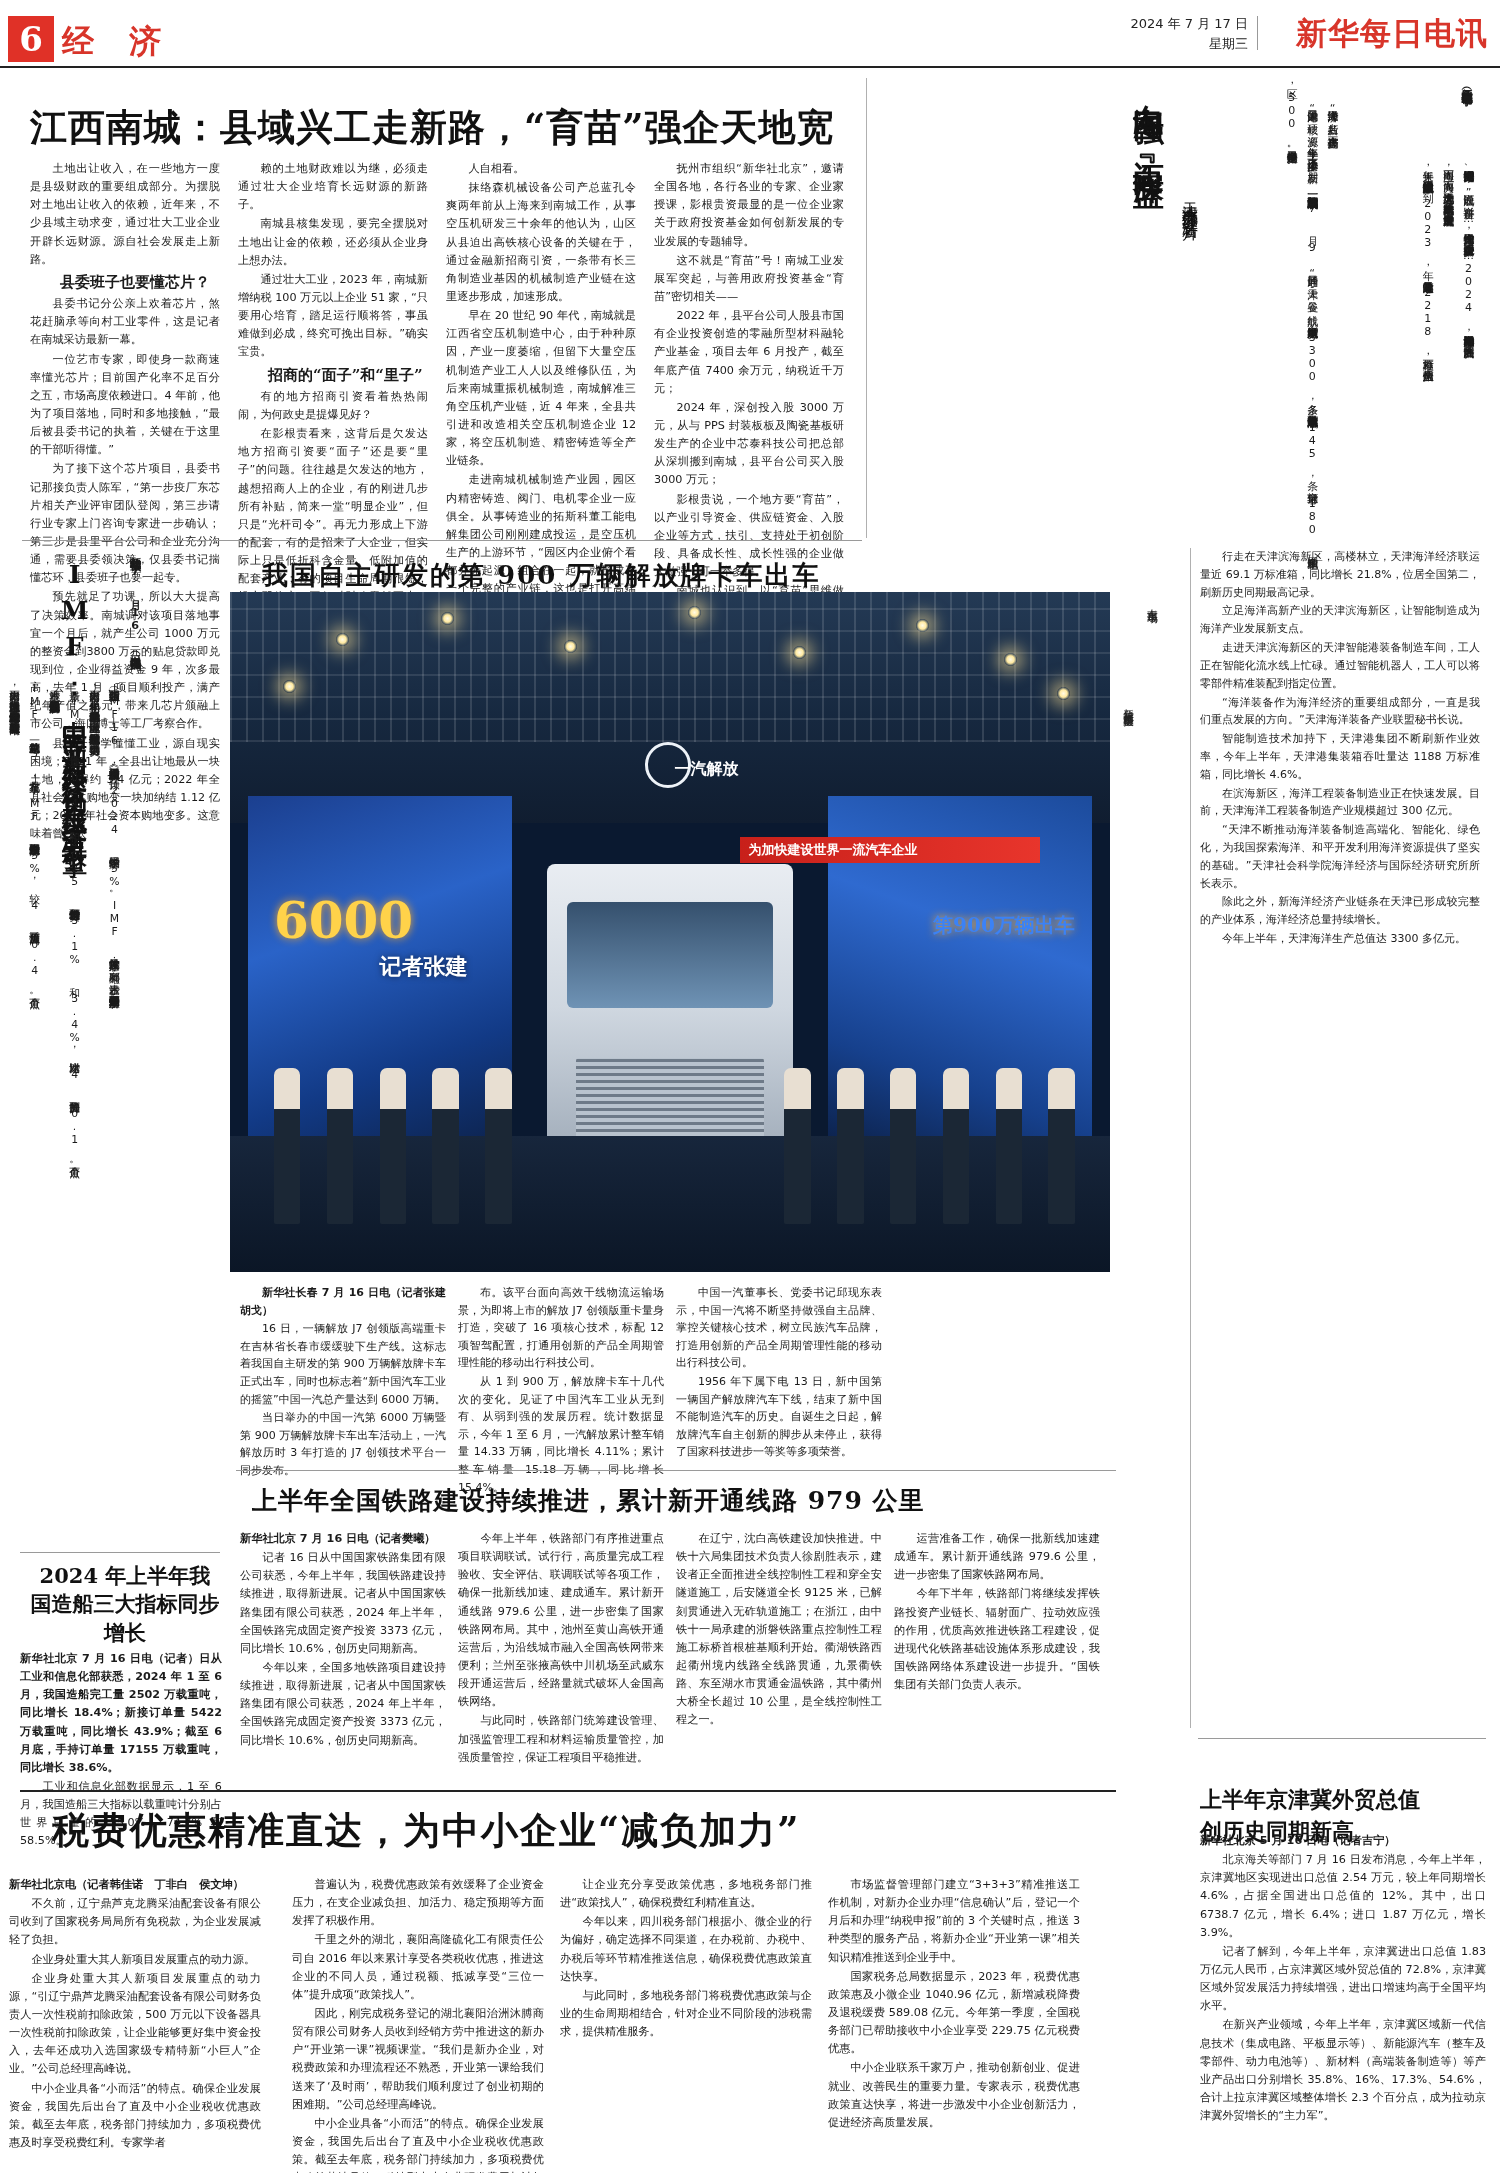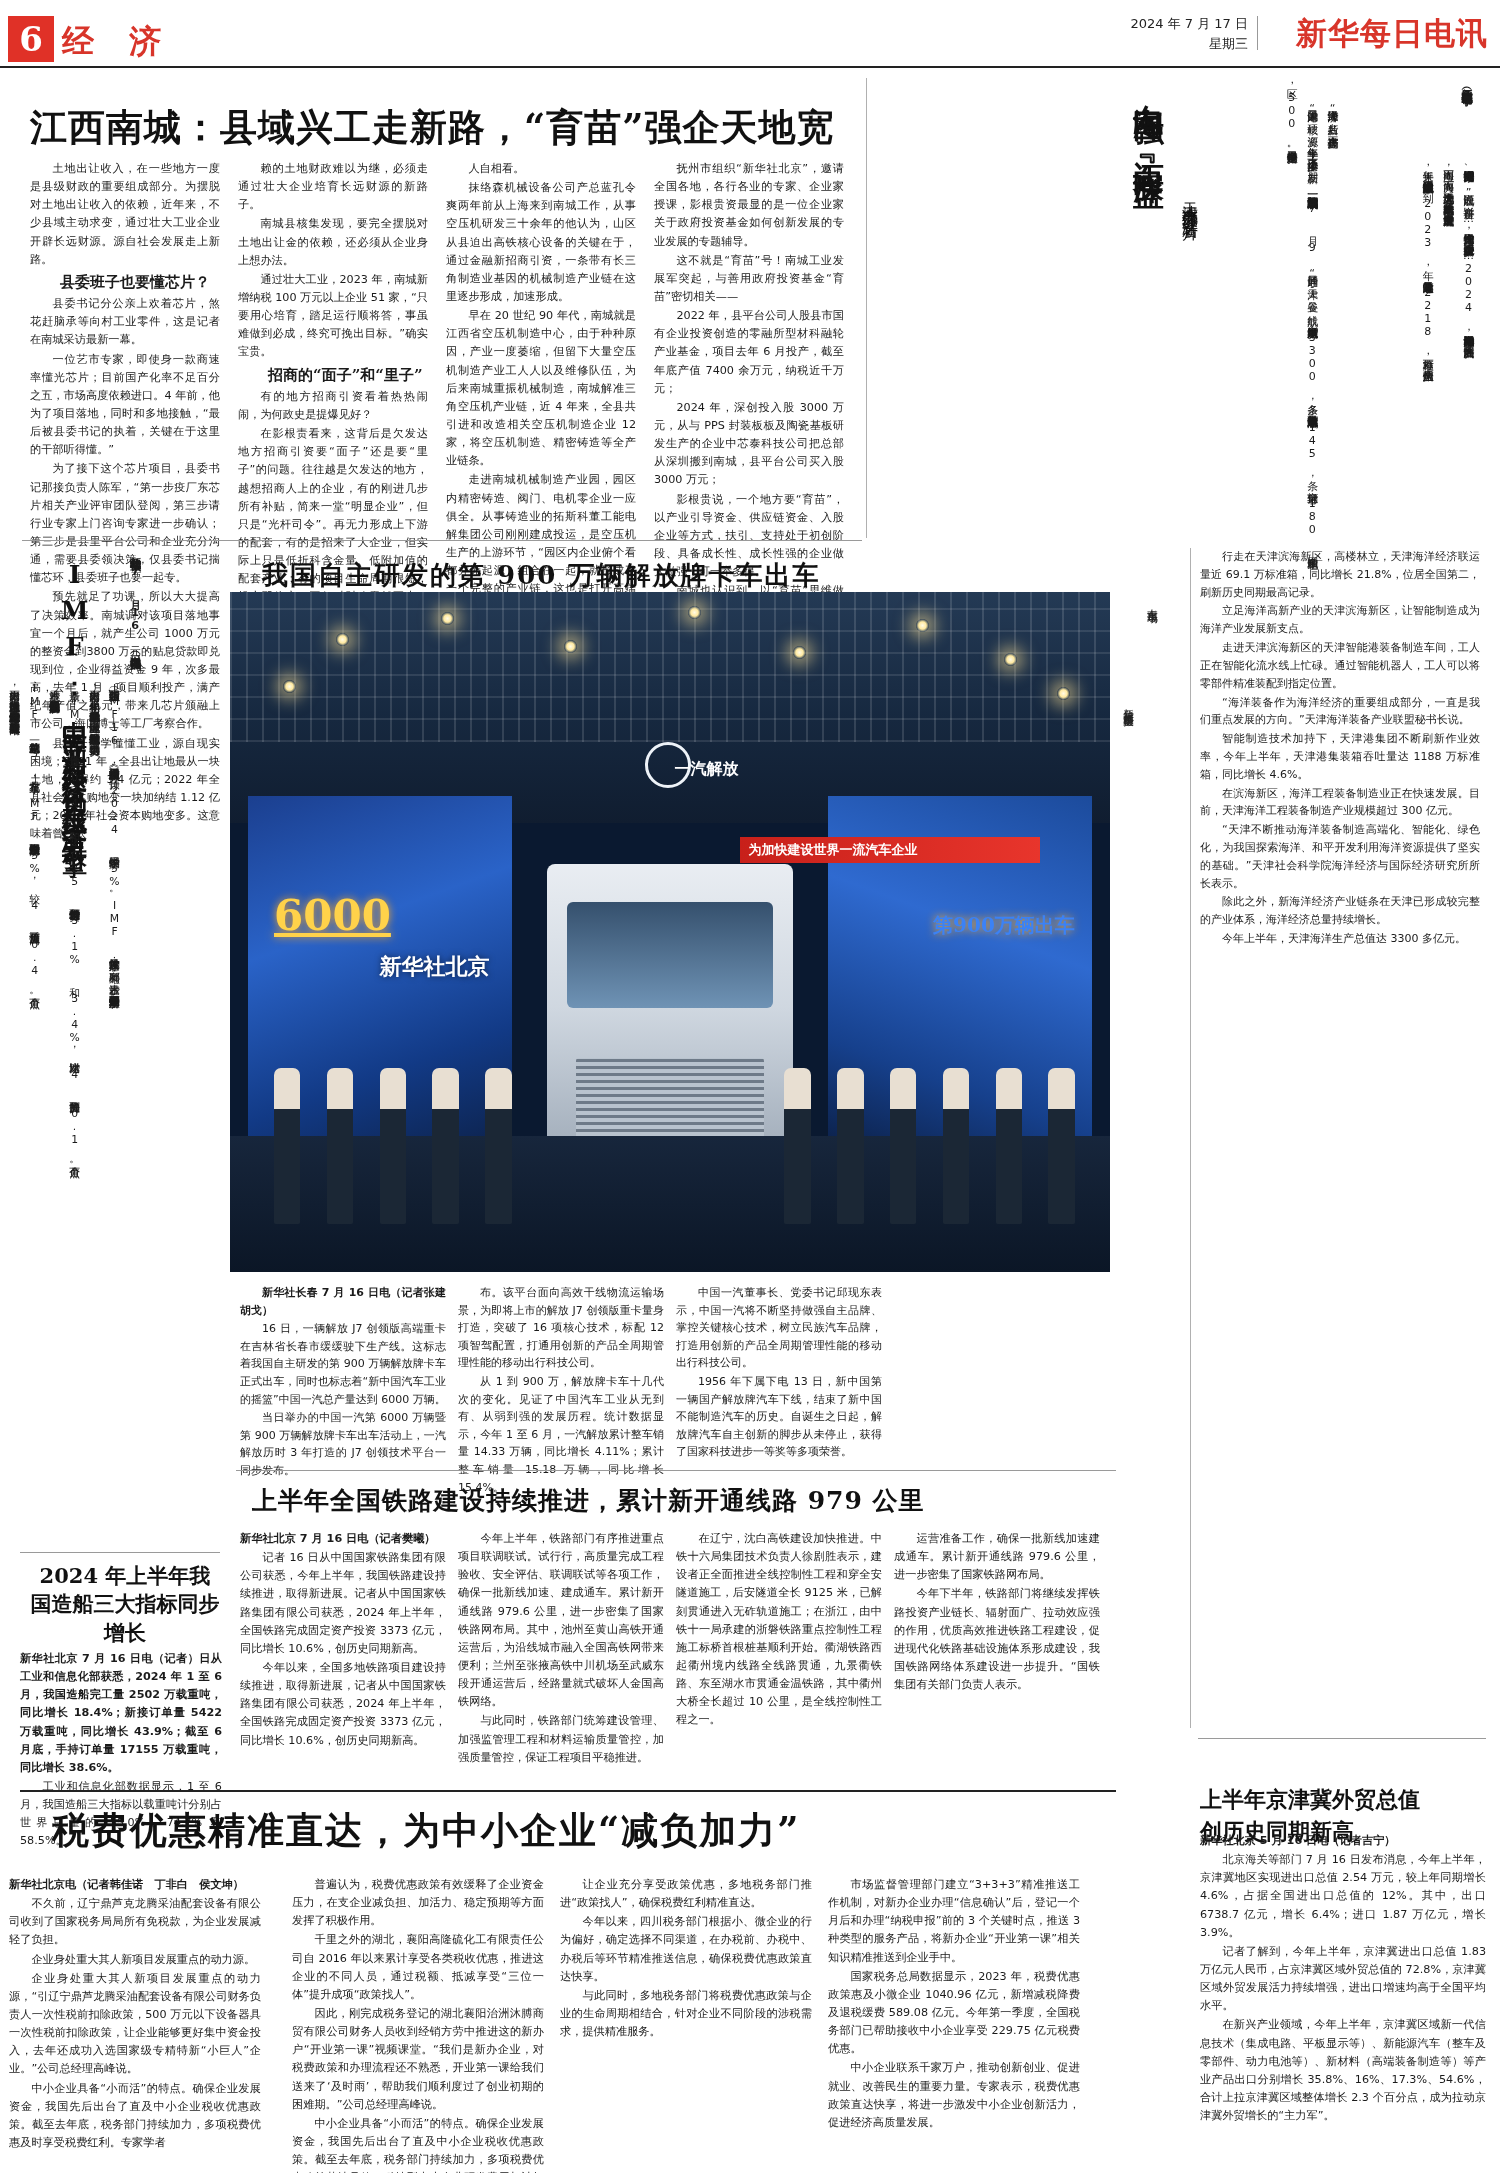--- a/index.html
+++ b/index.html
@@ -296,22 +296,22 @@
   <div class="lamp" style="left:52%;  top:2%;"></div>
   <div class="lamp" style="left:64%;  top:8%;"></div>
   <div class="lamp" style="left:78%;  top:4%;"></div>
   <div class="lamp" style="left:88%;  top:9%;"></div>
   <div class="lamp" style="left:6%;   top:13%;"></div>
   <div class="lamp" style="left:94%;  top:14%;"></div>
 
   <div class="screenL"></div>
   <div class="screenR"></div>
 
-  <div class="bigtext" style="left:5%; top:44%; font-size:42px;text-decoration:underline;">6000</div>
-  <div class="bigtext" style="left:17%; top:53%; font-size:22px; color:#ffffff; text-shadow:0 0 6px rgba(0,0,0,.6);">新华社北京</div>
+  <div class="bigtext" style="left:5%; top:44%; font-size:50px;">6000</div>
+  <div class="bigtext" style="left:17%; top:53%; font-size:22px; color:#ffffff; text-shadow:0 0 6px rgba(0,0,0,.6);">记者张建</div>
   <div class="bigtext" style="right:4%; top:47%; font-size:20px; color:#3b82f6;">第900万辆出车</div>
 
   <div class="logo-ring"></div>
   <div class="bigtext" style="left:50.5%; top:24.5%; font-size:16px; color:#ffffff; text-shadow:none;">一汽解放</div>
 
   <div class="banner" style="left:58%; top:36%; width:34%; height:26px; line-height:26px; font-size:13px; padding-left:8px;">为加快建设世界一流汽车企业</div>
 
   <div class="truck">
     <div class="windshield"></div>
     <div class="grille"></div>

